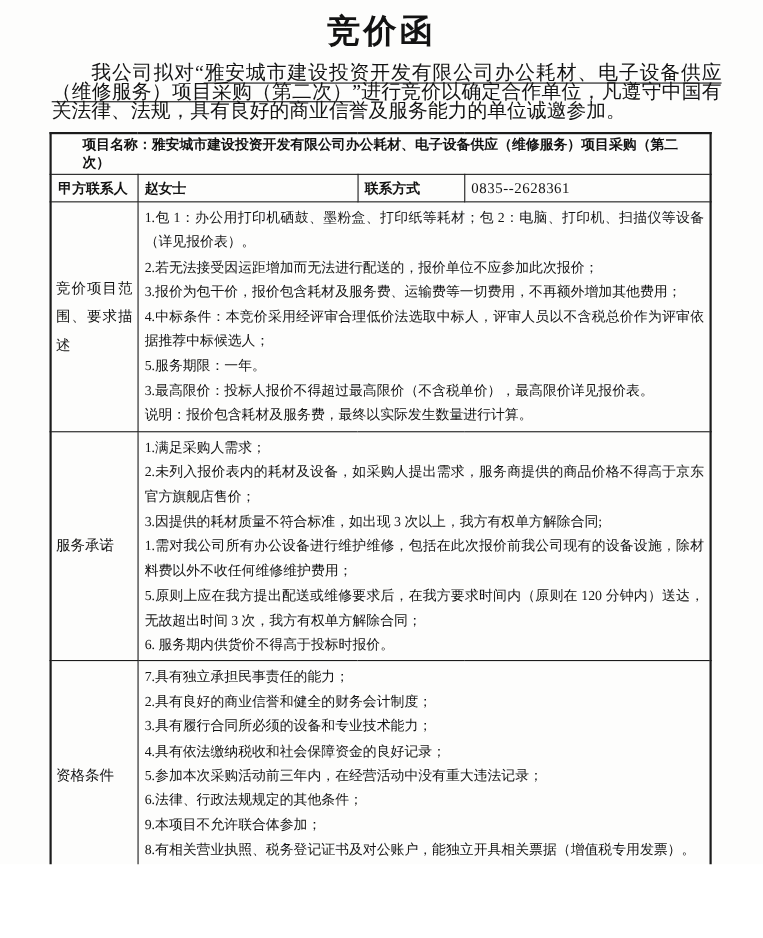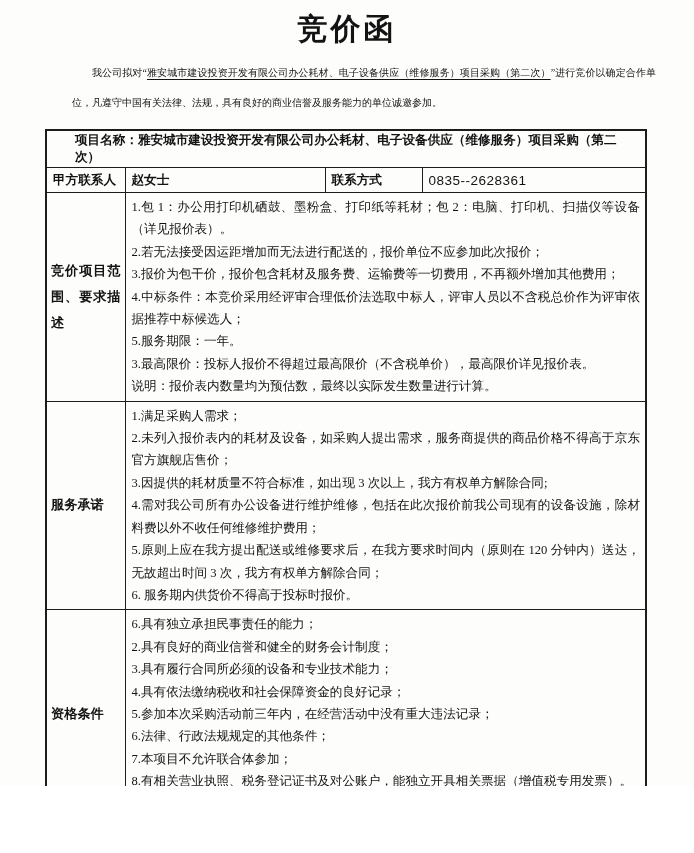--- a/index.html
+++ b/index.html
@@ -18,23 +18,23 @@
   }
   .doc-title {
     text-align: center;
     font-size: 30px;
     line-height: 42px;
     font-weight: bold;
     padding-top: 8px;
     letter-spacing: 3px;
   }
   .intro {
-    margin: 8px 38px 0 72px;
-    font-size: 10px;
-    line-height: 30px;
+    margin: 8px 38px 0 47px;
+    font-size: 18px;
+    line-height: 17px;
     text-align: justify;
     text-indent: 2em;
   }
   .intro .ul {
     text-decoration: underline;
     text-underline-offset: 3px;
     text-decoration-thickness: 1.4px;
   }
   table.bid-table {
     border-collapse: collapse;
@@ -52,32 +52,31 @@
   }
   .hdr {
     font-family: "Liberation Sans", "DejaVu Sans", sans-serif;
     font-weight: bold;
     font-size: 13px;
   }
   td.row-one { height: 25px; padding-left: 28px; }
   td.row-two { height: 22px; }
   td.row-contact { height: 22px; margin-top: 22px; }
   td.phone-cell {
-    font-family: Liberation Sans, sans-serif;
+    font-family: Liberation Serif, serif;
     font-weight: normal;
     font-size: 13.5px;
     letter-spacing: 0.5px;
   }
   td.section-label {
     text-align: justify;
     text-align-last: left;
     padding: 2px 4px;
     font-size: 13.2px;
     line-height: 26px;
-    font-weight: bold;
   }
   td.section-content {
     padding: 3px 5px 3px 6px;
   }
   .section-content p.line {
     margin: 0;
     line-height: 22.4px;
     text-align: justify;
   }
 </style>
@@ -109,44 +108,44 @@
       </tr>
       <tr>
         <td class="section-label">竞价项目范围、要求描述</td>
         <td class="section-content" colspan="3">
             <p class="line">1.包 1：办公用打印机硒鼓、墨粉盒、打印纸等耗材；包 2：电脑、打印机、扫描仪等设备（详见报价表）。</p>
             <p class="line">2.若无法接受因运距增加而无法进行配送的，报价单位不应参加此次报价；</p>
             <p class="line">3.报价为包干价，报价包含耗材及服务费、运输费等一切费用，不再额外增加其他费用；</p>
             <p class="line">4.中标条件：本竞价采用经评审合理低价法选取中标人，评审人员以不含税总价作为评审依据推荐中标候选人；</p>
             <p class="line">5.服务期限：一年。</p>
             <p class="line">3.最高限价：投标人报价不得超过最高限价（不含税单价），最高限价详见报价表。</p>
-            <p class="line">说明：报价表内数量均为预估数，最终以实际发生数量进行计算。</p>
+            <p class="line">说明：报价包含耗材及服务费，最终以实际发生数量进行计算。</p>
           </td>
       </tr>
       <tr>
         <td class="section-label">服务承诺</td>
         <td class="section-content" colspan="3">
             <p class="line">1.满足采购人需求；</p>
             <p class="line">2.未列入报价表内的耗材及设备，如采购人提出需求，服务商提供的商品价格不得高于京东官方旗舰店售价；</p>
             <p class="line">3.因提供的耗材质量不符合标准，如出现 3 次以上，我方有权单方解除合同;</p>
-            <p class="line">4.需对我公司所有办公设备进行维护维修，包括在此次报价前我公司现有的设备设施，除材料费以外不收任何维修维护费用；</p>
+            <p class="line">1.需对我公司所有办公设备进行维护维修，包括在此次报价前我公司现有的设备设施，除材料费以外不收任何维修维护费用；</p>
             <p class="line">5.原则上应在我方提出配送或维修要求后，在我方要求时间内（原则在 120 分钟内）送达，无故超出时间 3 次，我方有权单方解除合同；</p>
             <p class="line">6. 服务期内供货价不得高于投标时报价。</p>
           </td>
       </tr>
       <tr>
         <td class="section-label">资格条件</td>
         <td class="section-content" colspan="3">
-            <p class="line">6.具有独立承担民事责任的能力；</p>
+            <p class="line">7.具有独立承担民事责任的能力；</p>
             <p class="line">2.具有良好的商业信誉和健全的财务会计制度；</p>
             <p class="line">3.具有履行合同所必须的设备和专业技术能力；</p>
             <p class="line">4.具有依法缴纳税收和社会保障资金的良好记录；</p>
             <p class="line">5.参加本次采购活动前三年内，在经营活动中没有重大违法记录；</p>
             <p class="line">6.法律、行政法规规定的其他条件；</p>
-            <p class="line">7.本项目不允许联合体参加；</p>
+            <p class="line">9.本项目不允许联合体参加；</p>
             <p class="line">8.有相关营业执照、税务登记证书及对公账户，能独立开具相关票据（增值税专用发票）。</p>
             <p class="line">以上文件可提供承诺函</p>
           </td>
       </tr>
     </tbody>
   </table>
 
 </div>
 
 </body></html>

